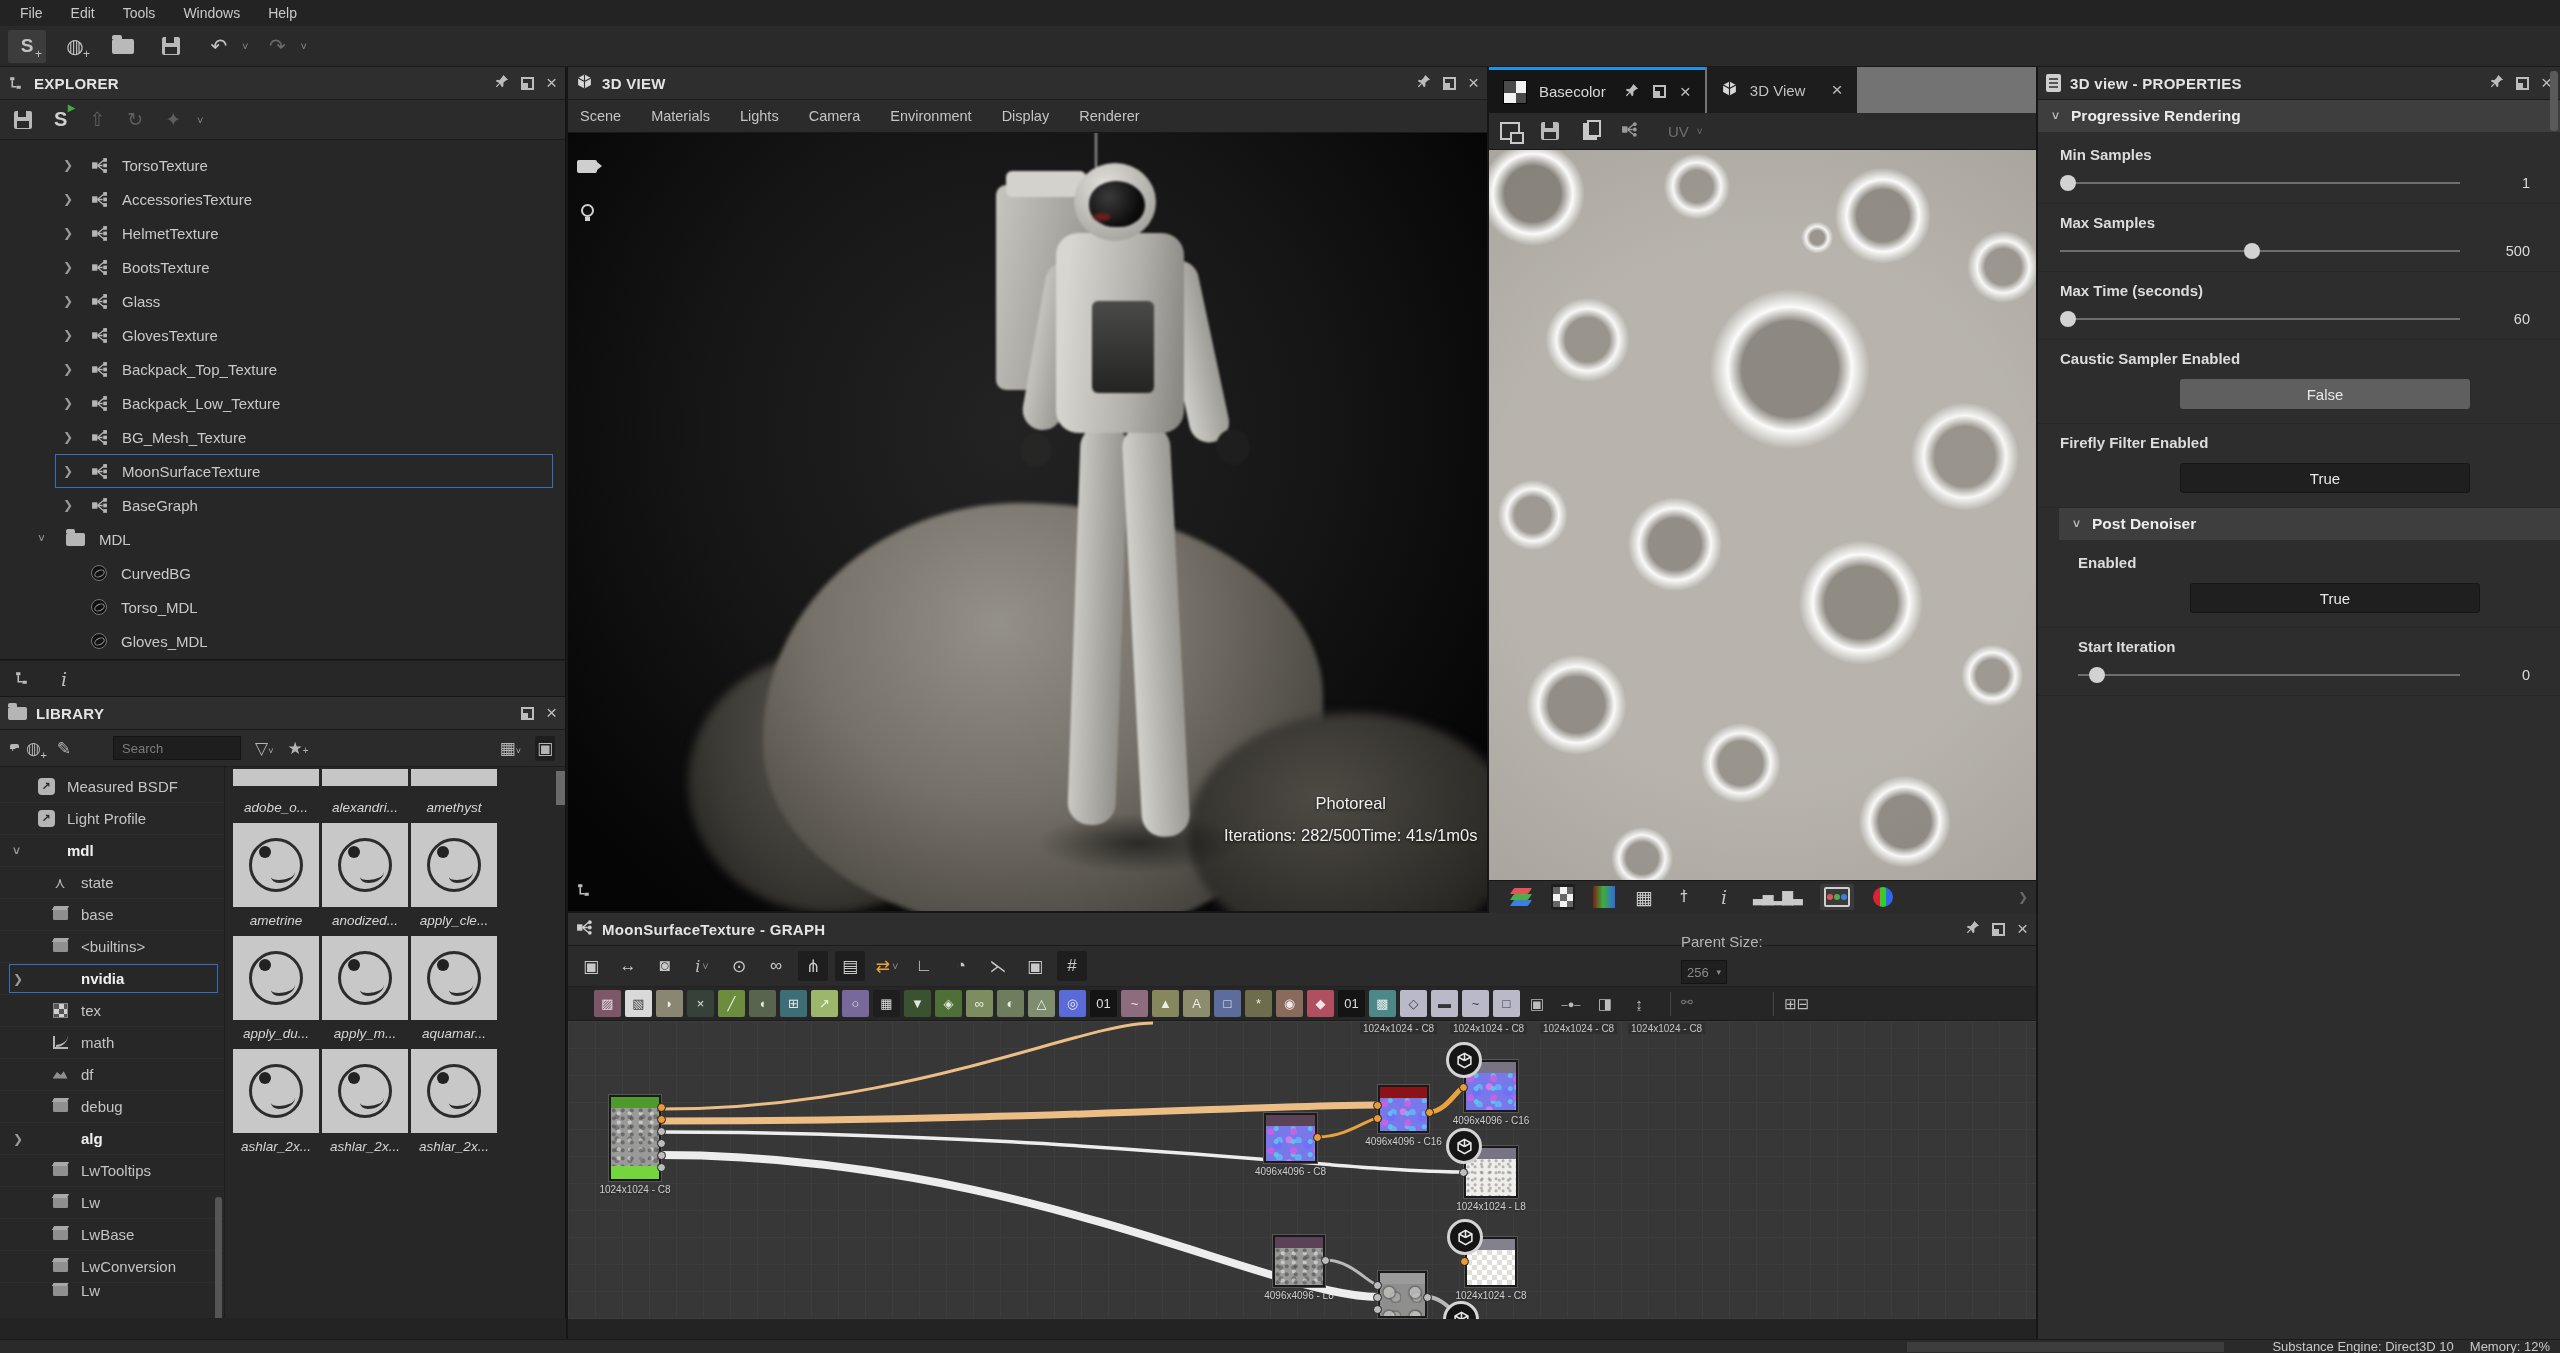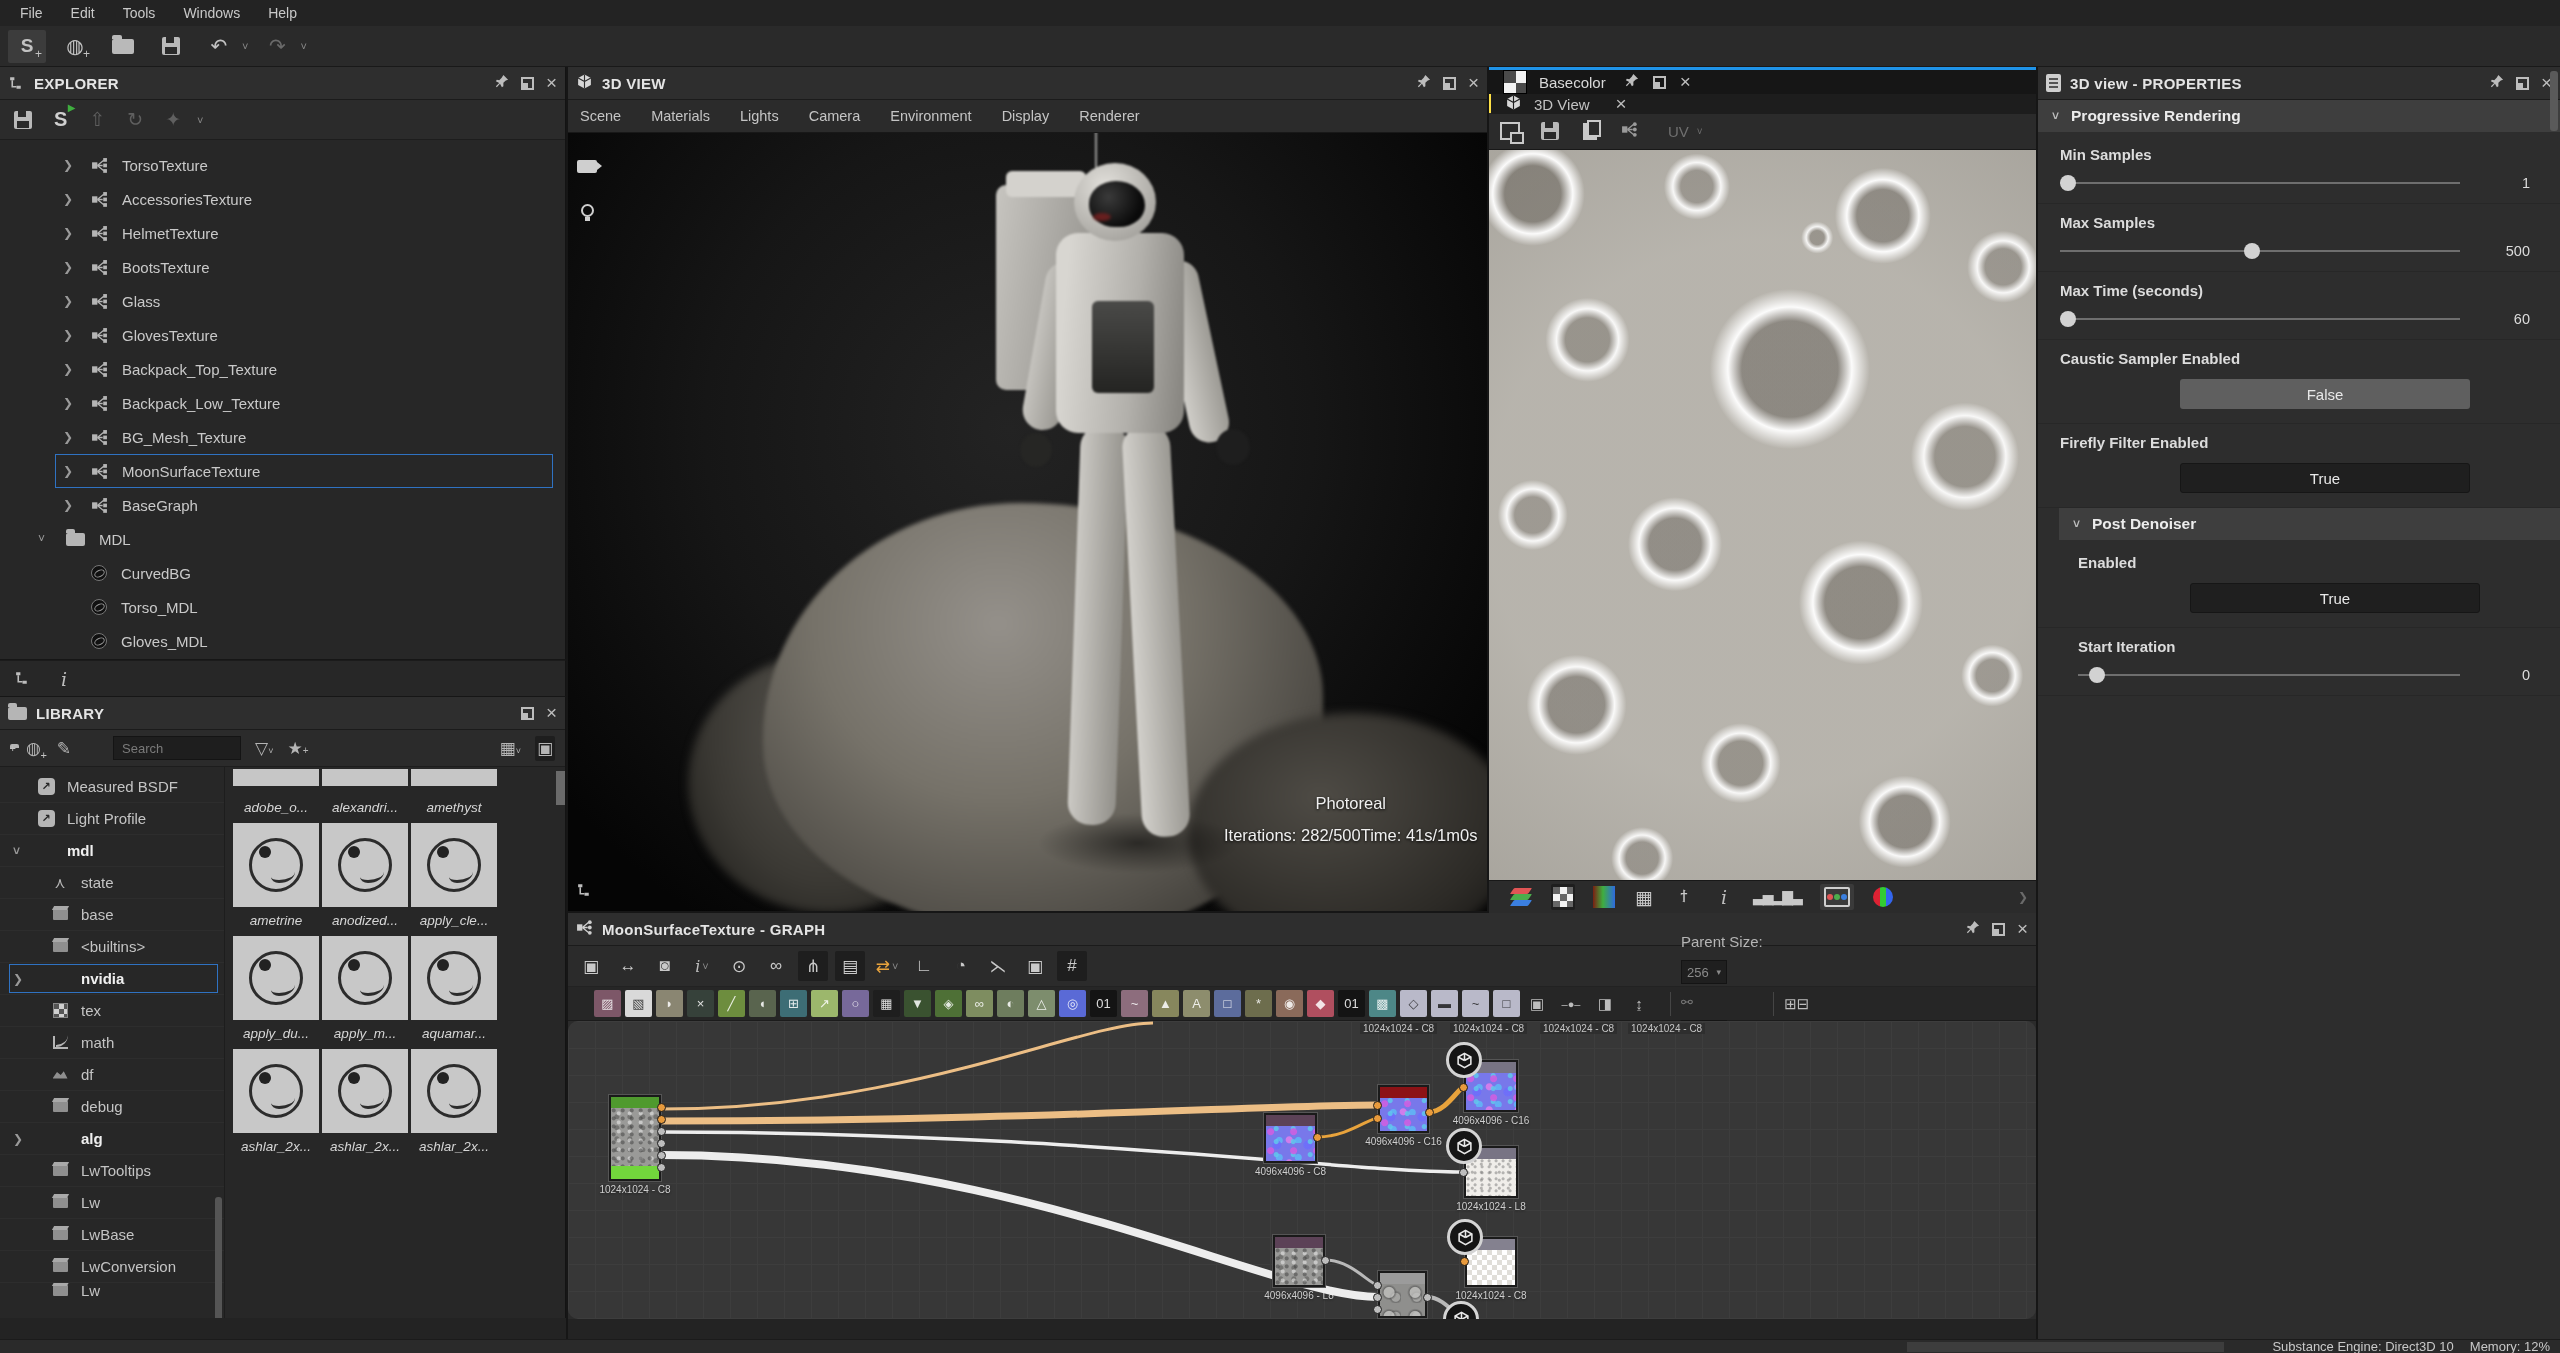--- a/index.html
+++ b/index.html
@@ -120,21 +120,21 @@
   .cam-ic { width:20px; height:13px; background:#cfcfcf; border-radius:2px; position:relative; }
   .cam-ic::after { content:''; position:absolute; right:-5px; top:2px; border-left:5px solid #cfcfcf; border-top:4px solid transparent; border-bottom:4px solid transparent; }
   .bulb-ic { width:13px; height:13px; border:2px solid #cfcfcf; border-radius:50%; position:relative; }
   .bulb-ic::after { content:''; position:absolute; left:2px; bottom:-6px; width:5px; height:4px; background:#cfcfcf; }
   #vptree { position:absolute; left:8px; bottom:12px; }
   #vpoverlay { position:absolute; left:656px; bottom:60px; font-size:16.5px; color:#f0f0f0; text-shadow:0 1px 3px #000; line-height:32px;text-align:center; }
   #vpoverlay .row2 { display:flex; }
 
   
   #view2d { position:absolute; left:1489px; top:67px; width:547px; height:846px; background:#111; display:flex; flex-direction:column; }
-  #tabbar { height:46px; display:flex; background:#fde047;flex-direction:column; }
+  #tabbar { height:46px; display:flex; background:#737373; }
   .tab { display:flex; align-items:center; gap:12px; padding:0 14px; font-size:15px; color:#d8d8d8; position:relative; }
   .tab.active { background:#161616; border-top:3px solid #1f93e8; }
   .tab.inactive { background:#1d1d1d; color:#c2c2c2; margin-left:2px; }
   .checker-ic { width:24px; height:24px; background:repeating-conic-gradient(#f2f2f2 0 25%, #4a4a4a 0 50%) 0 0/24px 24px; border:1px solid #000; }
   .tab .winbtns { margin-left:6px; gap:14px; }
   #v2tool { height:37px; background:#2b2b2b; border-bottom:1px solid #181818; display:flex; align-items:center; gap:20px; padding-left:10px; }
   .uv { font-size:15px; color:#6f6f6f; display:flex; gap:8px; align-items:center; margin-left:10px;justify-content:space-between; }
   #texview { flex:1; position:relative;
     background-color:#c9c6bf;
     background-image:
@@ -201,21 +201,21 @@
   .tile { width:27px; height:27px; margin-right:4px; border-radius:2px; display:flex; align-items:center; justify-content:center; font-size:13px; color:rgba(255,255,255,.85); flex:none; }
   .tile.darktext { color:rgba(20,20,20,.8); }
   .g2glyph { min-width:26px; height:26px; display:flex; align-items:center; justify-content:center; color:#bdbdbd; font-size:15px; margin-right:8px; }
   .vsep { width:1px; height:24px; background:#454545; margin:0 10px; flex:none; }
   #psizegrp { display:flex; gap:10px; font-size:15px; color:#b5b5b5;flex-direction:column; }
   .ddl { width:46px; height:24px; background:#1f1f1f; border:1px solid #141414; color:#8a8a8a; font-size:13px; display:flex; align-items:center; justify-content:space-between; padding:0 5px; }
   .ddl .sc { font-size:9px; }
   .linkch { color:#7a7a7a; font-size:14px; }
   #gcanvas { flex:1; position:relative; overflow:hidden; background-color:#373737;
     background-image:linear-gradient(#3d3d3d 1px, transparent 1px),linear-gradient(90deg,#3d3d3d 1px, transparent 1px);
-    background-size:27px 27px;border-radius:10px; }
+    background-size:27px 27px; }
   #wiresvg { position:absolute; left:0; top:0; z-index:2; }
   .gnode { position:absolute; z-index:3; border:2px solid #1a1a1a; box-shadow:0 0 0 1px #555; display:flex; flex-direction:column; }
   .gnode .nhead { height:11px; flex:none; }
   .gnode .nbody { flex:1; }
   .gnode .nfoot { height:13px; flex:none; }
   .ndot { position:absolute; width:9px; height:9px; border-radius:50%; border:1.5px solid #1d1d1d; z-index:4; }
   .ndot.in { left:-6px; }
   .ndot.out { right:-6px; }
   .ndot.o { background:#e89a3c; }
   .ndot.g { background:#bdbdbd; }

